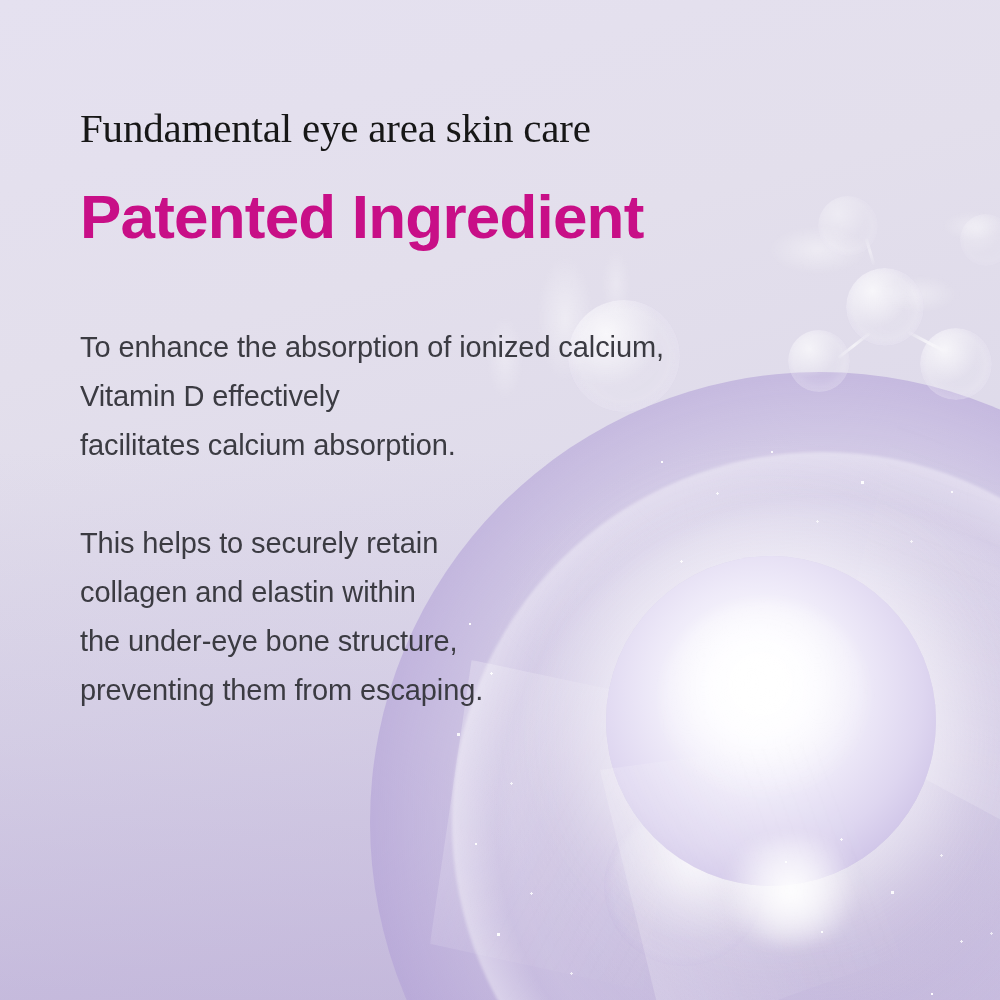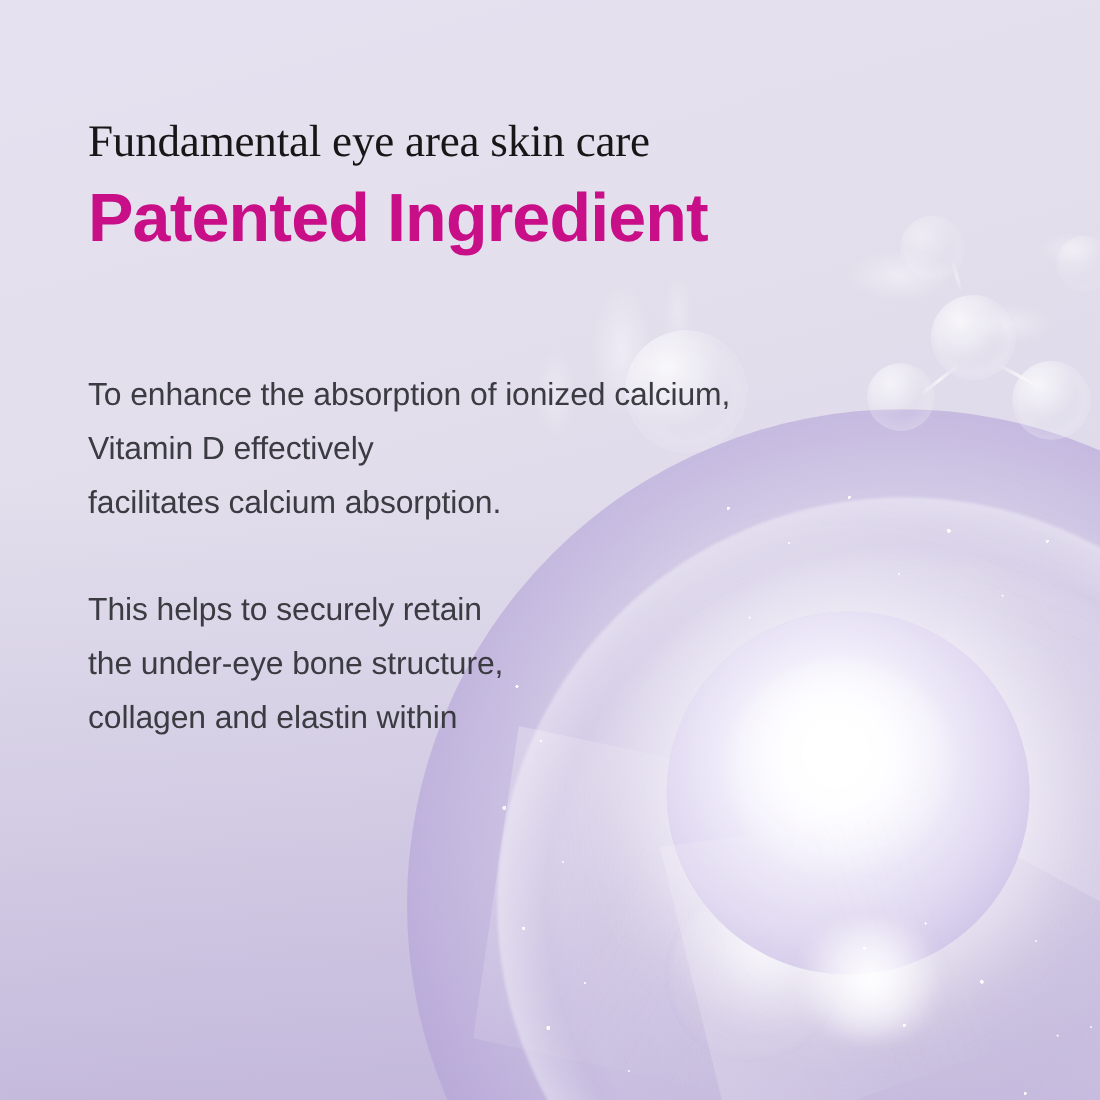--- a/index.html
+++ b/index.html
@@ -241,32 +241,32 @@
   }
 
   .headline {
     font-size:62px;
     font-weight:700;
     color:#C80F87;
     letter-spacing:-0.8px;
     line-height:1.16;
     white-space:nowrap;
   }
-  #headline-1 { margin-top:14px; }
+  #headline-1 { margin-top:32px; }
   #headline-2 { margin-top:2px; }
 
   .para {
     color:#3B3B42;
     font-size:29px;
     font-weight:400;
     line-height:49px;
     letter-spacing:-0.1px;
     white-space:nowrap;
   }
-  #para-1 { margin-top:100px; }
+  #para-1 { margin-top:70px; }
   #para-2 { margin-top:49px; }
 </style>
 </head>
 <body>
 
 <div id="poster">
 
   <div class="art" id="tint-bottom"></div>
 
   <div class="art" id="splash"></div>
@@ -305,18 +305,19 @@
 
 
     <div class="para" id="para-1">
       <div>To enhance the absorption of ionized calcium,</div>
       <div>Vitamin D effectively</div>
       <div>facilitates calcium absorption.</div>
     </div>
 
     <div class="para" id="para-2">
       <div>This helps to securely retain</div>
+      <div>collagen and elastin within</div>
       <div>the under-eye bone structure,</div>
-      <div>collagen and elastin within</div>
+      <div>preventing them from escaping.</div>
     </div>
 
   </div>
 </div>
 
 </body></html>

